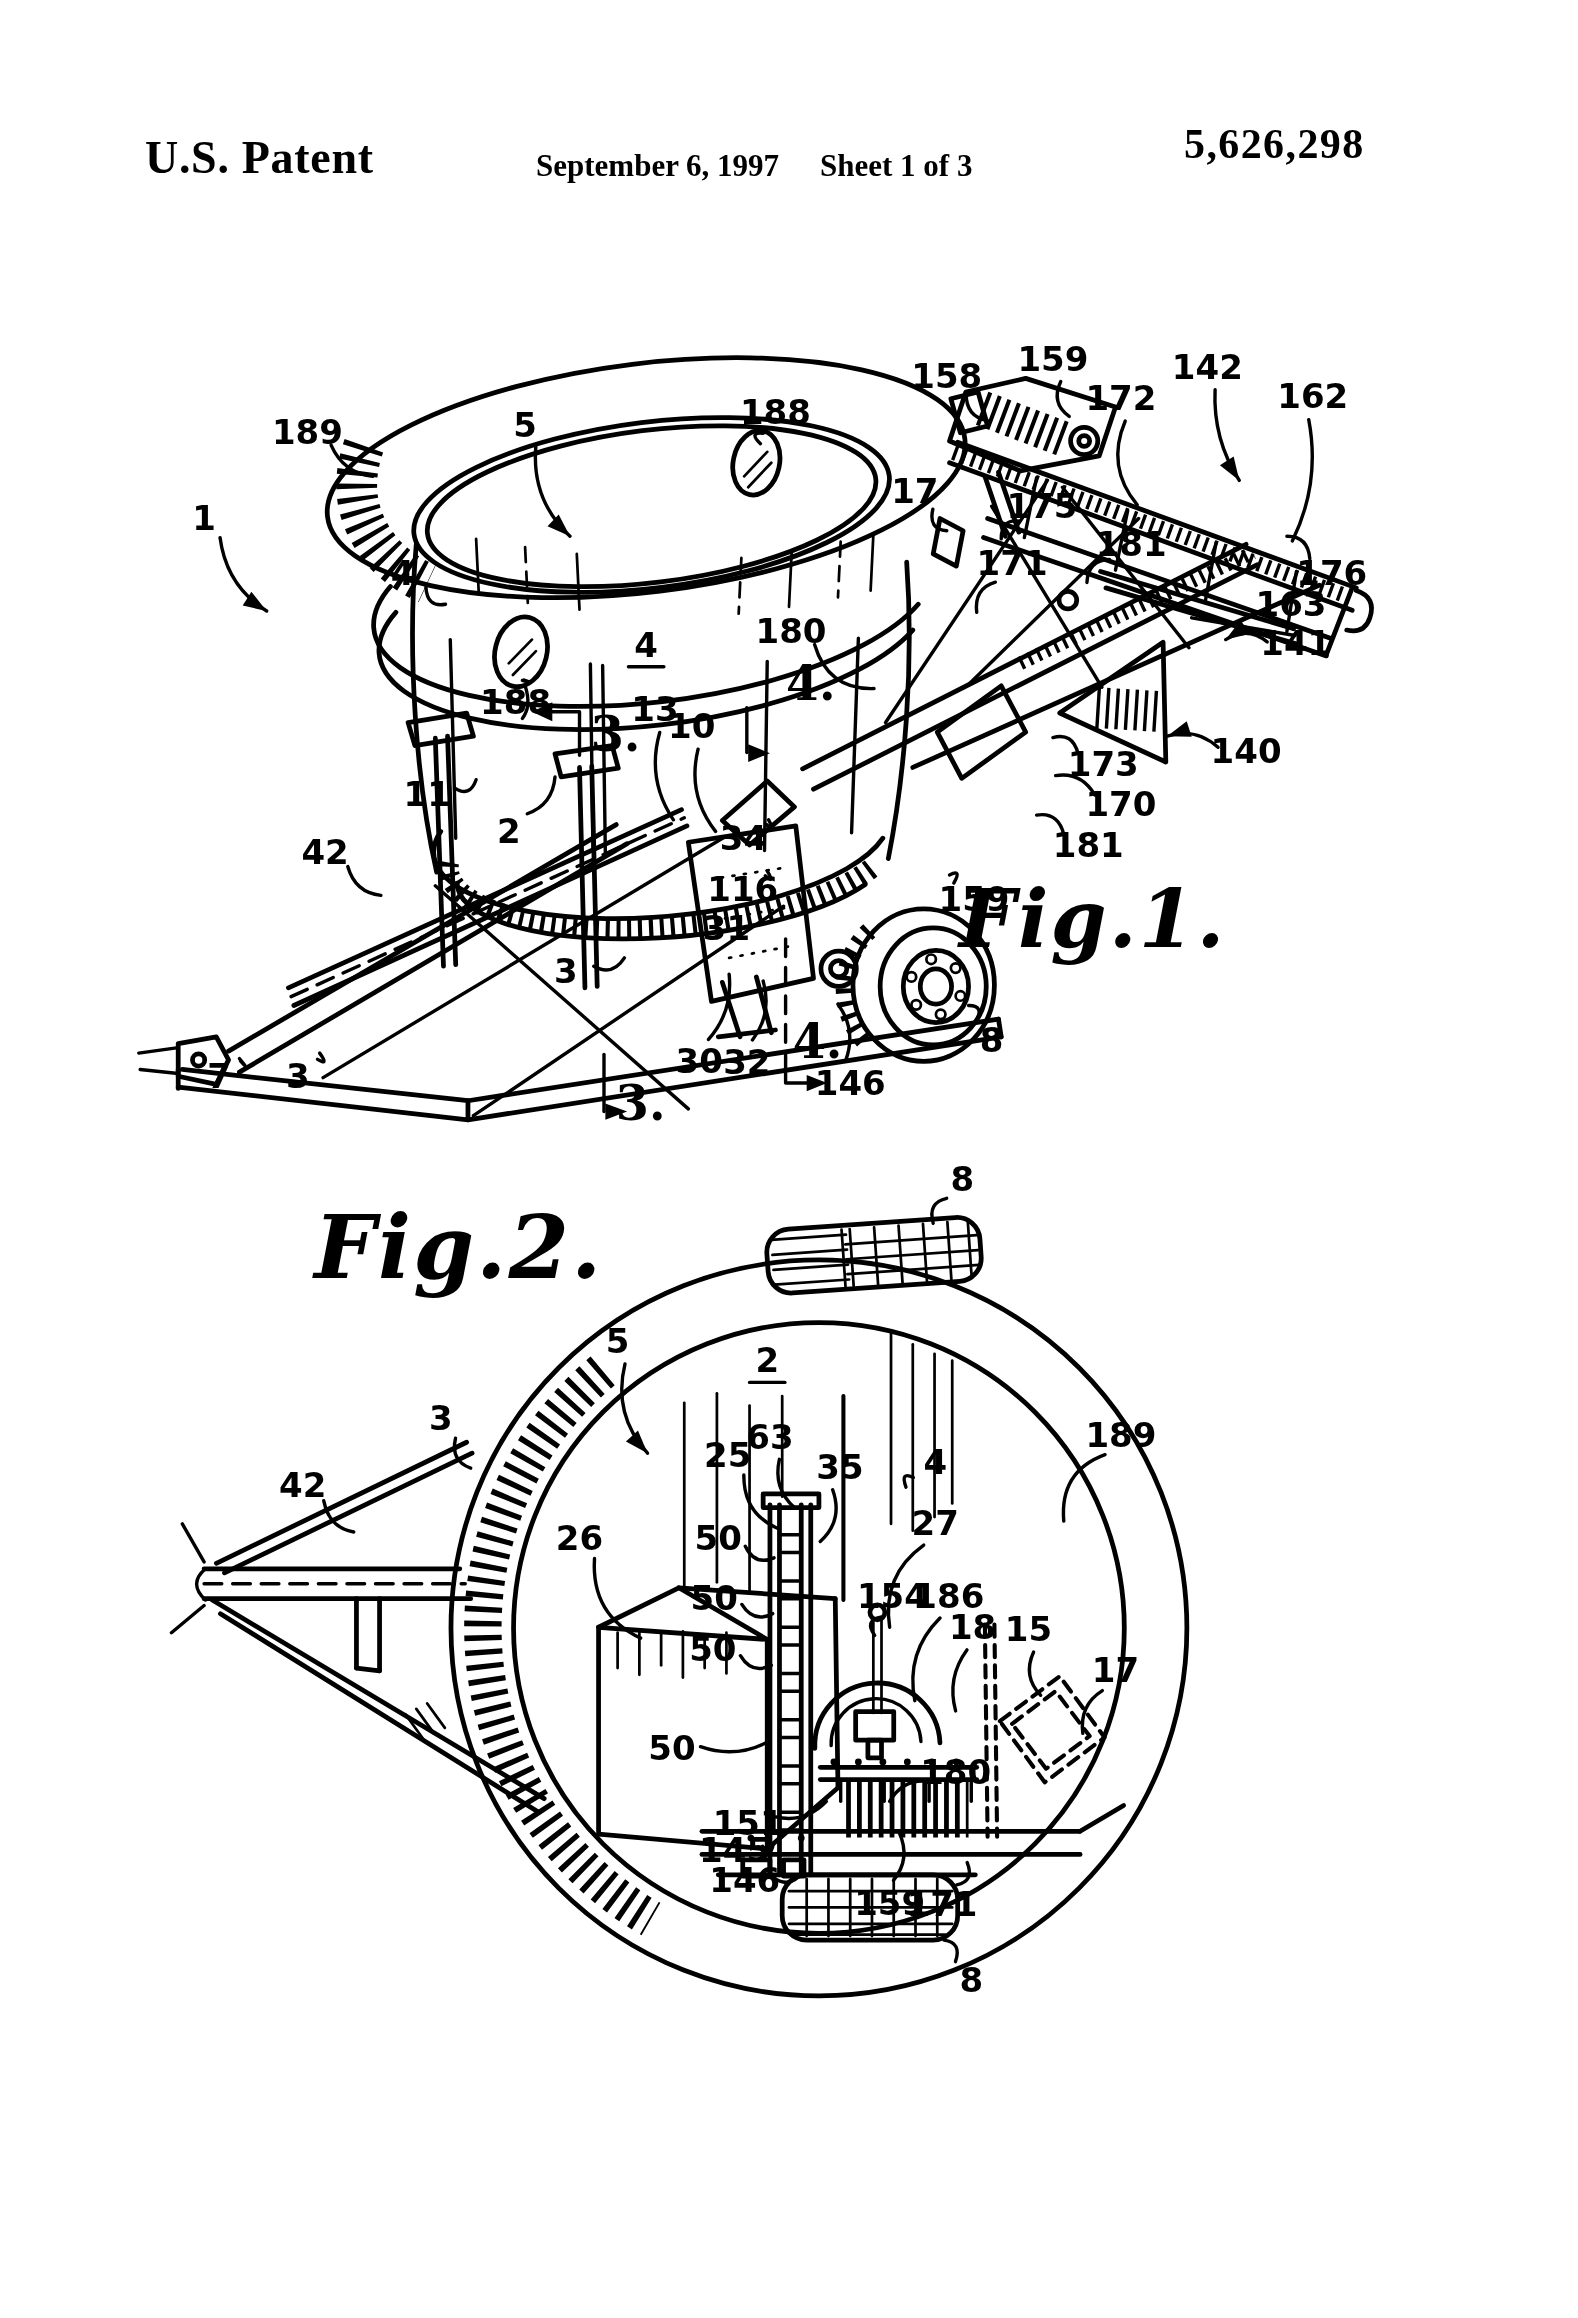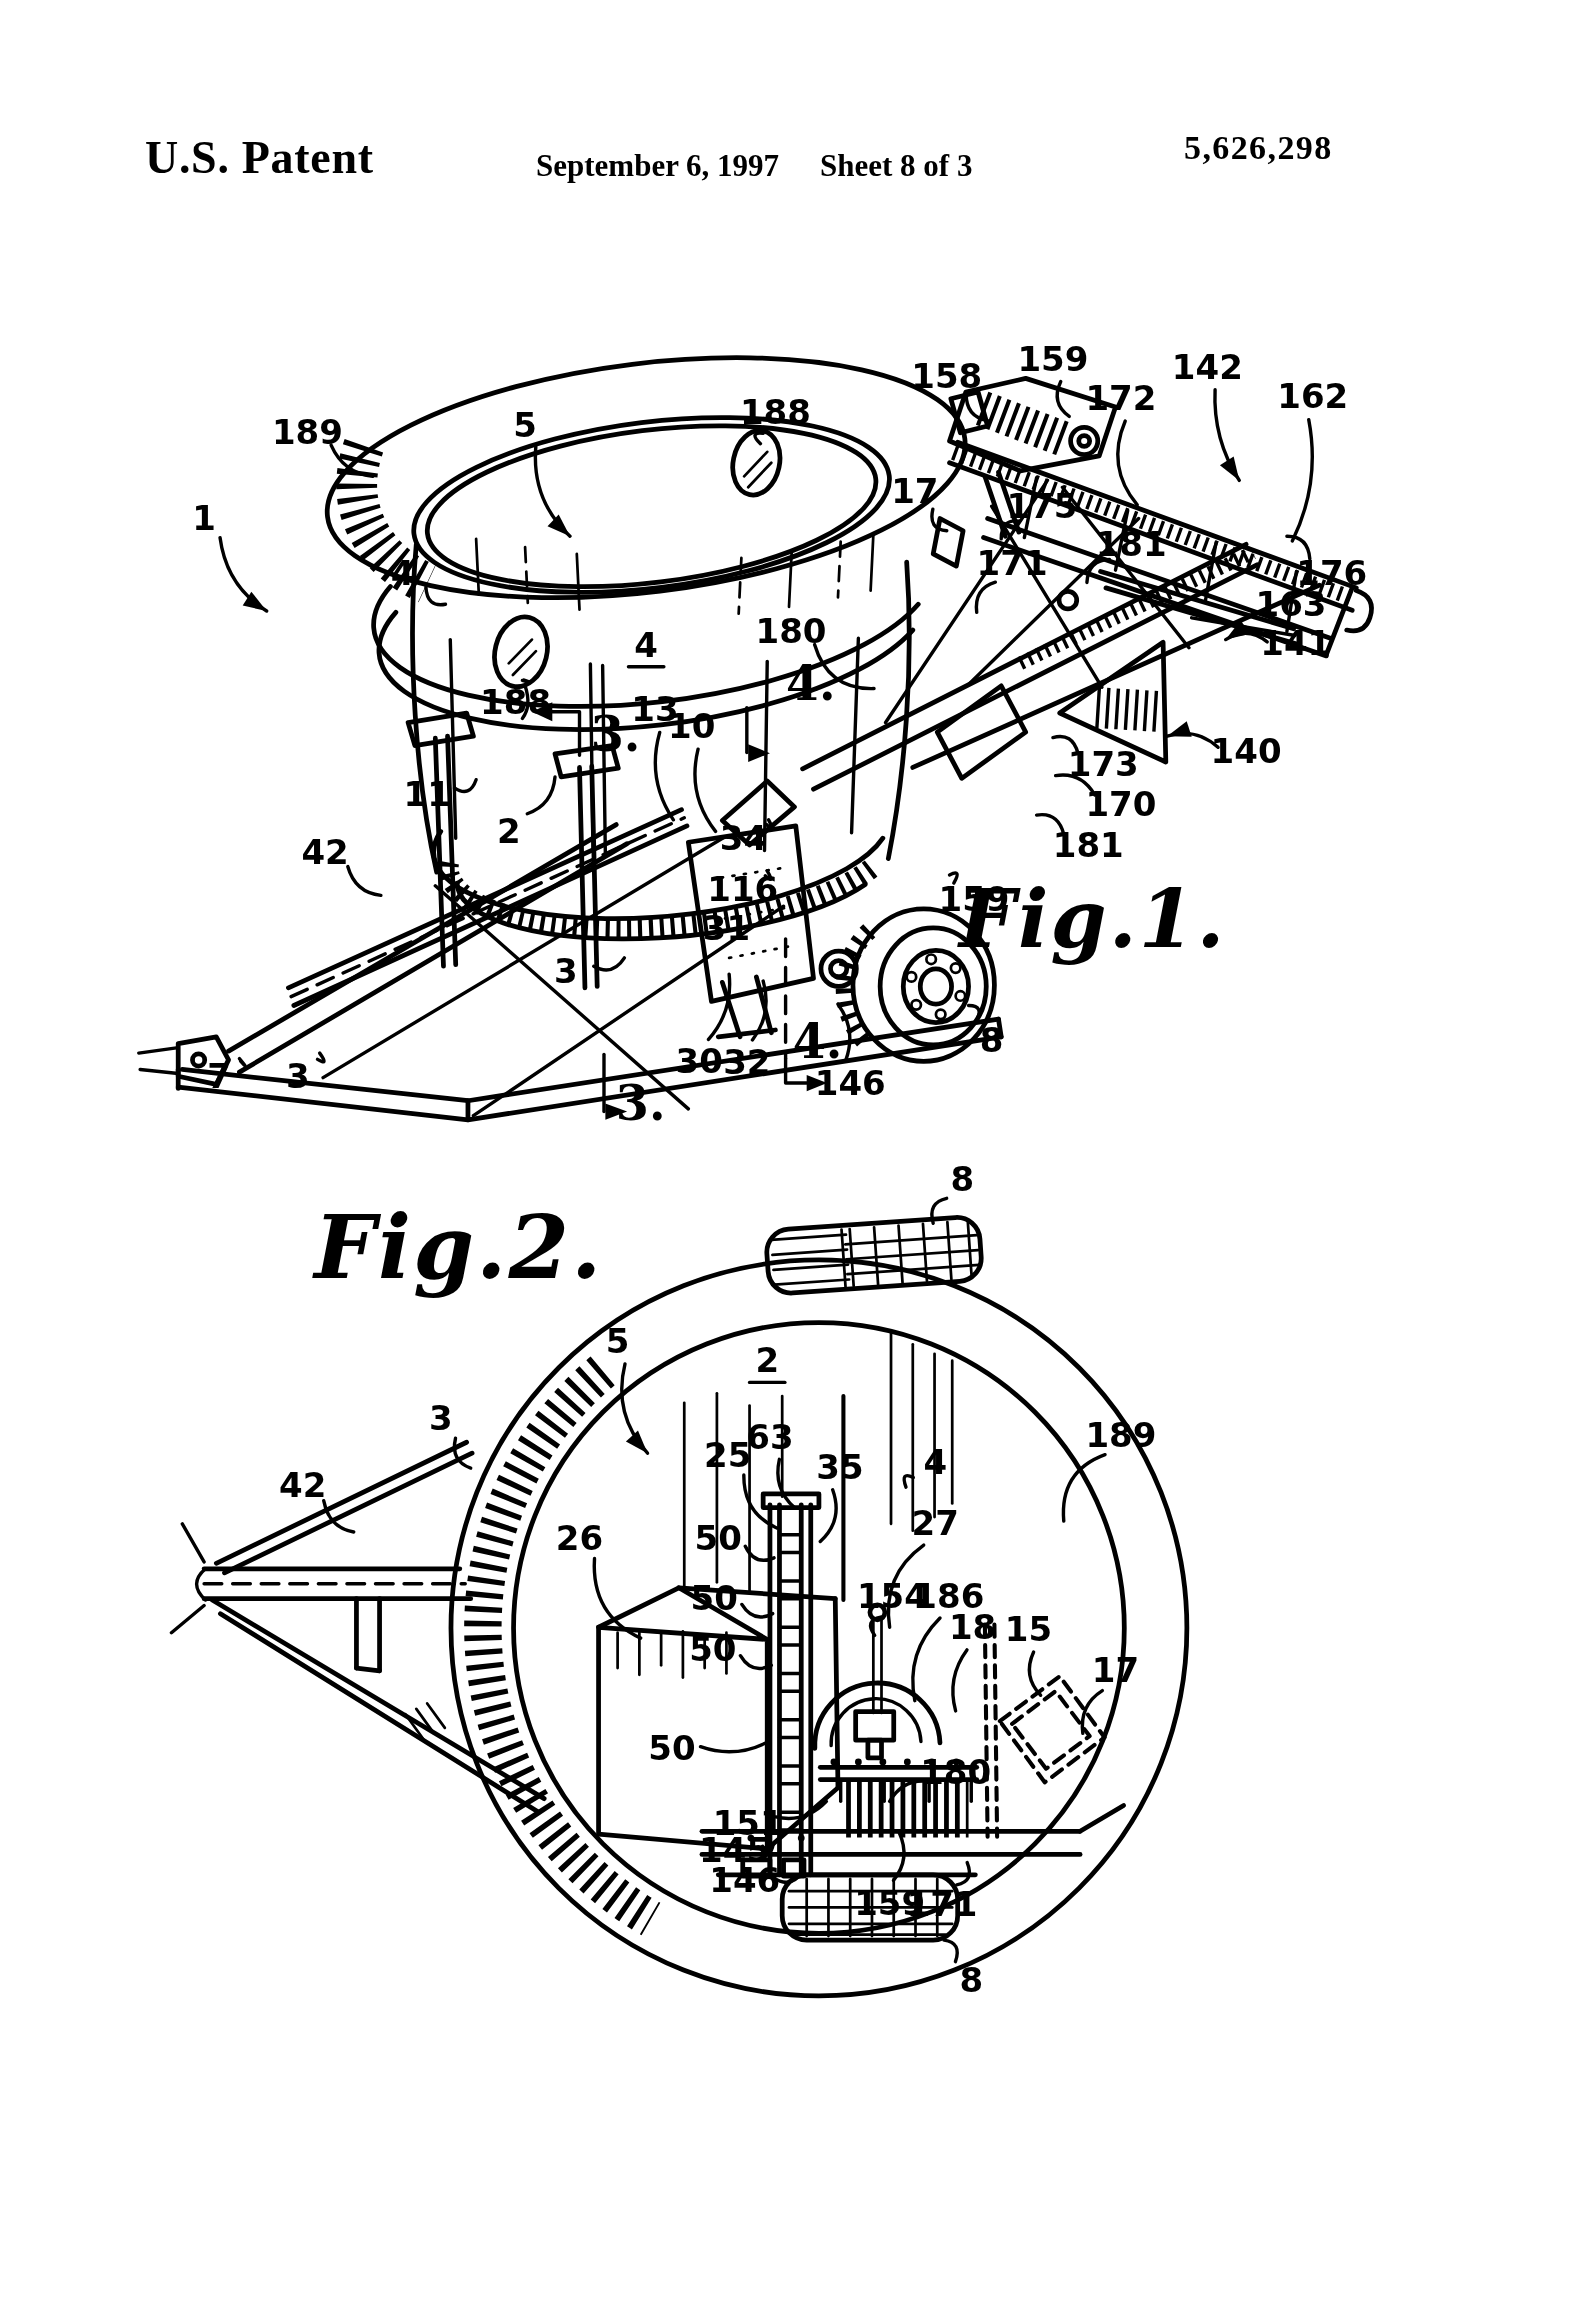--- a/index.html
+++ b/index.html
@@ -2,21 +2,21 @@
 <html style="font-size:11px"><head>
 <meta charset="utf-8">
 <style>
   html,body{margin:0;padding:0;background:#e8e8e8;}
   .page{position:relative;width:1578px;height:2319px;background:#ffffff;overflow:hidden;
         font-family:"Liberation Serif",serif;color:#000;}
   .hdr{position:absolute;white-space:nowrap;font-weight:bold;}
   .hdr-title{left:145px;top:131px;font-size:46px;letter-spacing:0.7px;}
   .hdr-date{left:536px;top:148px;font-size:31px;}
   .hdr-sheet{left:820px;top:148px;font-size:31px;}
-  .hdr-num{left:1184px;top:129px;font-size:34px;letter-spacing:1.4px;}
+  .hdr-num{left:1184px;top:120px;font-size:42px;letter-spacing:1.4px;}
   svg{position:absolute;left:0;}
   .ink{stroke:#000;fill:none;stroke-width:7;stroke-linecap:round;stroke-linejoin:round;}
   .w4{stroke-width:4;}
   .w5{stroke-width:5;}
   .w6{stroke-width:6;}
   .d1{stroke-dasharray:22 14;}
   .dashmid{stroke-width:5;stroke-dasharray:26 16;}
   .dash2{stroke-width:6;stroke-dasharray:18 12;}
   .dots{stroke-width:4;stroke-dasharray:3 14;}
   .fillb{fill:#000;stroke:none;}
@@ -36,21 +36,21 @@
             letter-spacing:3px;}
   .leader{fill:none;stroke:#000;stroke-width:5;stroke-linecap:round;}
 </style>
 </head>
 <body>
 
 <div class="page">
 
   <div class="hdr hdr-title">U.S. Patent</div>
   <div class="hdr hdr-date">September 6, 1997</div>
-  <div class="hdr hdr-sheet">Sheet 8 of 3</div>
+  <div class="hdr hdr-sheet">Sheet 1 of 3</div>
   <div class="hdr hdr-num">5,626,298</div>
 
   <svg style="top:272px;" width="1578" height="912" viewBox="0 400 2320 1340">
     <g class="ink">
 
       <g>
         <ellipse cx="950" cy="702" rx="472" ry="168" transform="rotate(-7 950 702)"></ellipse>
         <ellipse cx="958" cy="742" rx="352" ry="122" transform="rotate(-7 958 742)"></ellipse>
         <ellipse cx="958" cy="744" rx="332" ry="112" transform="rotate(-7 958 744)"></ellipse>
         <path class="h60" d="M 535,655 Q 505,740 560,808 Q 585,838 628,858"></path>

